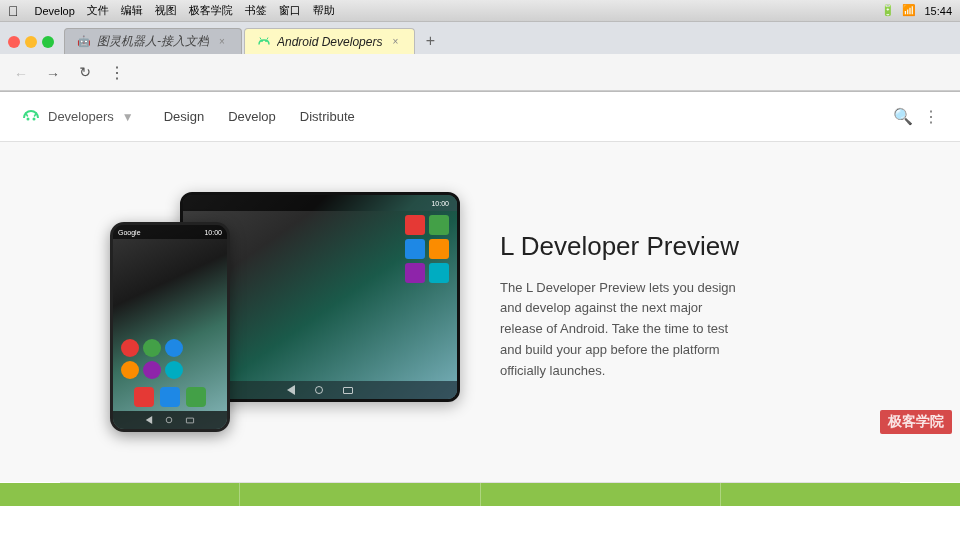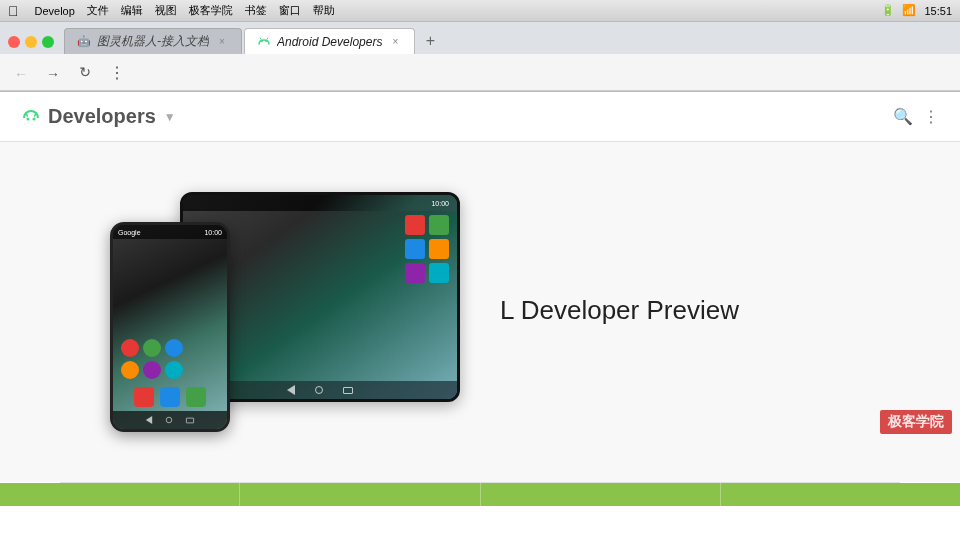--- a/index.html
+++ b/index.html
@@ -51,21 +51,21 @@
       font-size: 11px;
       color: #444;
       gap: 6px;
       min-width: 120px;
       max-width: 200px;
       cursor: pointer;
       border: 1px solid #aaa;
       border-bottom: none;
     }
     .tab.active {
-      background: #ffffff;
+      background: #fef9c3;
       color: #222;
       border-color: #bbb;
     }
     .tab-favicon { width: 14px; height: 14px; }
     .tab-title { flex: 1; overflow: hidden; white-space: nowrap; text-overflow: ellipsis; font-size: 12px; font-style: italic; }
     .tab-close {
       width: 14px; height: 14px;
       display: flex; align-items: center; justify-content: center;
       border-radius: 50%;
       font-size: 10px;
@@ -145,21 +145,21 @@
       align-items: center;
       gap: 6px;
       font-size: 18px;
       color: #3ddc84;
       text-decoration: none;
     }
     .android-logo {
       width: 22px;
       height: 22px;
     }
-    .site-logo-text { font-size: 20px; color: #555; font-weight: 700; }
+    .site-logo-text { font-size: 13px; color: #555; font-weight: 400; }
     .logo-dropdown { color: #aaa; font-size: 12px; margin-left: 2px; }
     .site-nav-links {
       display: flex;
       align-items: center;
       gap: 24px;
       margin-left: 10px;
     }
     .site-nav-link {
       font-size: 13px;
       color: #444;
@@ -424,21 +424,21 @@
     <span>编辑</span>
     <span>视图</span>
     <span>极客学院</span>
     <span>书签</span>
     <span>窗口</span>
     <span>帮助</span>
   </div>
   <div class="os-menubar-right">
     <span>🔋</span>
     <span>📶</span>
-    <span>15:51</span>
+    <span>15:44</span>
   </div>
 </div>
 
 <div class="browser-chrome">
 
   <div class="browser-tabs">
 
     <div style="display:flex;align-items:center;gap:5px;margin-right:8px;margin-bottom:6px;">
       <div style="width:12px;height:12px;border-radius:50%;background:#ff5f57;cursor:pointer;"></div>
       <div style="width:12px;height:12px;border-radius:50%;background:#febc2e;cursor:pointer;"></div>
@@ -480,20 +480,25 @@
         <svg class="android-logo" viewBox="0 0 22 22" fill="none">
           <path d="M4 12c0-3.9 3.1-7 7-7s7 3.1 7 7" stroke="#3ddc84" stroke-width="2" fill="none"></path>
           <circle cx="8" cy="13" r="1.5" fill="#3ddc84"></circle>
           <circle cx="14" cy="13" r="1.5" fill="#3ddc84"></circle>
           <line x1="7.5" y1="10" x2="5.5" y2="7" stroke="#3ddc84" stroke-width="1.5" stroke-linecap="round"></line>
           <line x1="14.5" y1="10" x2="16.5" y2="7" stroke="#3ddc84" stroke-width="1.5" stroke-linecap="round"></line>
         </svg>
         <span class="site-logo-text">Developers</span>
         <span class="logo-dropdown">▼</span>
       </div>
+      <div class="site-nav-links">
+        <a class="site-nav-link">Design</a>
+        <a class="site-nav-link">Develop</a>
+        <a class="site-nav-link">Distribute</a>
+      </div>
       <div class="site-nav-right">
         <span class="nav-search-icon">🔍</span>
         <span class="nav-dots">⋮</span>
       </div>
     </div>
 
     <div class="hero">
 
       <div class="hero-devices">
 
@@ -545,20 +550,21 @@
               <div class="tablet-nav-tri" style="transform:scale(0.8);"></div>
               <div class="tablet-nav-dot" style="transform:scale(0.8);"></div>
               <div class="tablet-nav-rect" style="transform:scale(0.8);"></div>
             </div>
           </div>
         </div>
       </div>
 
       <div class="hero-text">
         <h1 class="hero-title">L Developer Preview</h1>
+        <p class="hero-description">The L Developer Preview lets you design and develop against the next major release of Android. Take the time to test and build your app before the platform officially launches.</p>
       </div>
     </div>
 
     <div class="divider-line"></div>
 
     <div class="bottom-cta">
       <a class="cta-item">Get the SDK ›</a>
       <a class="cta-item">Browse Samples ›</a>
       <a class="cta-item">Watch Videos ›</a>
       <a class="cta-item">Manage Your Apps ›</a>

